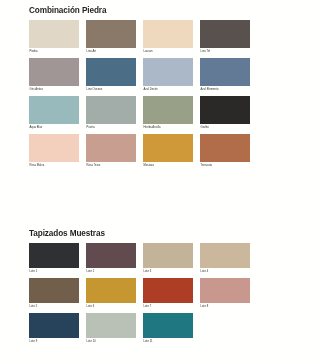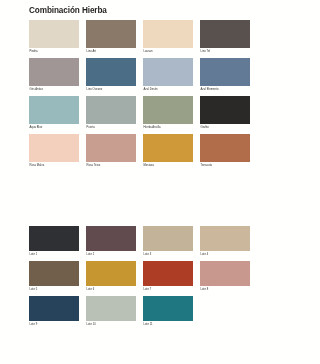--- a/index.html
+++ b/index.html
@@ -86,21 +86,21 @@
     overflow: hidden;
     padding-left: 0.5px;
   }
 </style>
 </head>
 <body style="background: rgb(255, 255, 253);">
 
 <div class="page">
 
   <div class="section" id="section-lisos">
-    <h2 class="section-title">Combinación Hierba</h2>
+    <h2 class="section-title">Combinación Piedra</h2>
     <div class="swatch-grid" id="grid-lisos">
         <div class="swatch-cell">
           <span class="swatch-chip smooth" style="background: rgb(230, 220, 203);">
             <span class="tex"></span>
           </span>
           <span class="swatch-label">Piedra</span>
         </div>
         <div class="swatch-cell">
           <span class="swatch-chip smooth" style="background: rgb(141, 123, 108);">
             <span class="tex"></span>
@@ -188,20 +188,21 @@
         <div class="swatch-cell">
           <span class="swatch-chip smooth" style="background: rgb(181, 112, 76);">
             <span class="tex"></span>
           </span>
           <span class="swatch-label">Terracota</span>
         </div>
       </div>
   </div>
 
   <div class="section" id="section-tapizados">
+    <h2 class="section-title">Tapizados Muestras</h2>
     <div class="swatch-grid" id="grid-tapizados">
         <div class="swatch-cell">
           <span class="swatch-chip" style="background: rgb(52, 54, 57);">
             <span class="tex"></span>
           </span>
           <span class="swatch-label">Lote 1</span>
         </div>
         <div class="swatch-cell">
           <span class="swatch-chip" style="background: rgb(109, 83, 87);">
             <span class="tex"></span>

